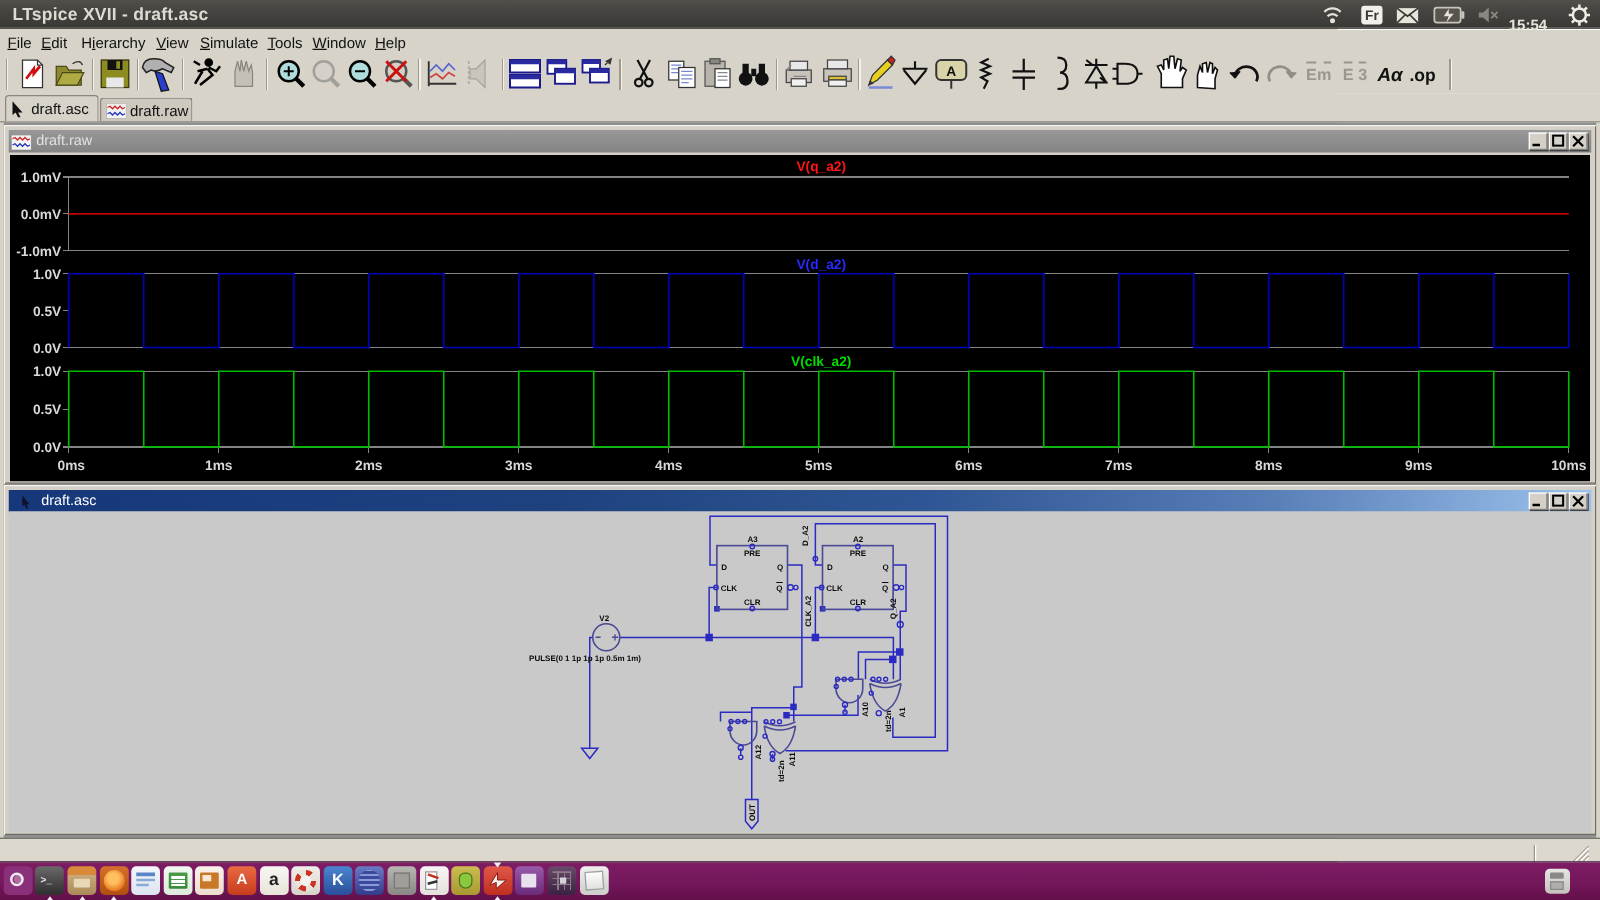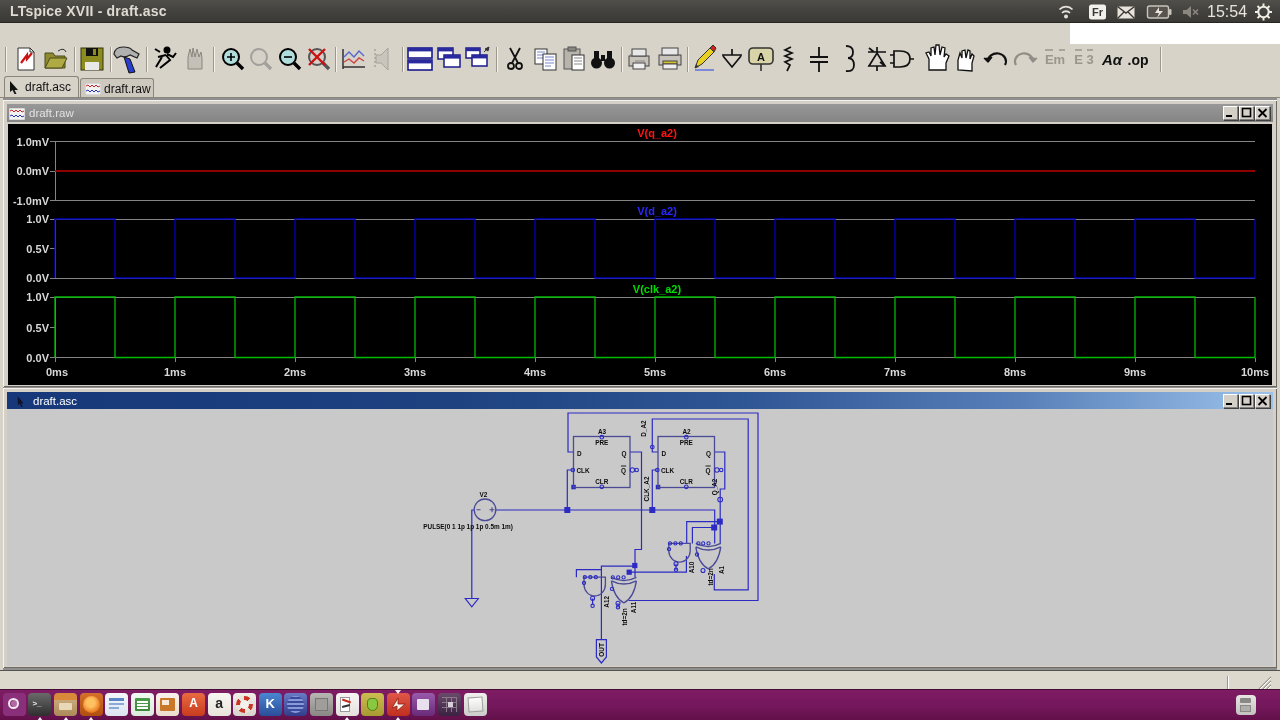--- a/index.html
+++ b/index.html
@@ -3,21 +3,21 @@
 <meta charset="utf-8">
 <style>
 * { margin:0; padding:0; box-sizing:border-box; }
 html,body { width:1280px; height:720px; overflow:hidden; }
 #page { position:relative; width:1070px; height:720px; font-family:"Liberation Sans",sans-serif; background:#d7d3c9; }
 .abs { position:absolute; }
 
 #titlebar { position:absolute; left:0; top:0; width:1280px; height:23px;
   background:linear-gradient(#514f49 0%,#454340 45%,#3b3935 100%); border-bottom:1px solid #27251f; }
 #titlebar .tt { position:absolute; left:10px; top:3px; color:#dfdbd3; font-size:14px; font-weight:bold; letter-spacing:0.2px; }
-#titlebar .clock { position:absolute; left:1207px; top:3px; color:#e8e4dc; font-size:16px; font-weight:normal; }
+#titlebar .clock { position:absolute; left:1207px; top:13px; color:#e8e4dc; font-size:12px; font-weight:bold; }
 
 #menubar { position:absolute; left:0; top:24px; width:1280px; height:20px; background:#d7d3c9; color:#111; font-size:12px; }
 #menubar span { position:absolute; top:3px; }
 #menubar u { text-decoration:underline; }
 
 #toolbar { position:absolute; left:0; top:44px; width:1280px; height:31px; background:#d7d3c9; }
 
 #tabbar { position:absolute; left:0; top:75px; width:1280px; height:23px; background:#d7d3c9; }
 .tab { position:absolute; top:1px; height:21px; font-size:12px; color:#111; background:#d7d3c9; border:1px solid #8a867c; border-bottom:none; border-radius:3px 3px 0 0; }
 
@@ -57,20 +57,30 @@
     <path d="M109,7 l-4,6 h4 l-2,5 6,-7 h-4 z" fill="#e8e4dc"></path>
     <path d="M133,10 h3.5 l4.5,-4 V18 l-4.5,-4 H133 z" fill="#8a8680"></path>
     <path d="M143,9.5 l5,5 M148,9.5 l-5,5" stroke="#8a8680" stroke-width="1.6"></path>
     <g fill="none" stroke="#f0ece4" stroke-width="2">
       <circle cx="213.5" cy="12" r="5.2"></circle>
       <path d="M213.5,3.5 v3.4 M213.5,17.2 v3.4 M205,12 h3.4 M218.6,12 h3.4 M207.5,6 l2.4,2.4 M217.2,15.7 l2.4,2.4 M219.5,6 l-2.4,2.4 M209.9,15.7 l-2.4,2.4"></path>
     </g>
   </svg>
 </div>
 
+<div id="menubar">
+  <span style="left:6px"><u>F</u>ile</span>
+  <span style="left:33px"><u>E</u>dit</span>
+  <span style="left:65px">H<u>i</u>erarchy</span>
+  <span style="left:125px"><u>V</u>iew</span>
+  <span style="left:160px"><u>S</u>imulate</span>
+  <span style="left:214px"><u>T</u>ools</span>
+  <span style="left:250px"><u>W</u>indow</span>
+  <span style="left:300px"><u>H</u>elp</span>
+</div>
 
 <div id="toolbar">
 <svg width="1280" height="31" viewBox="0 0 1280 31" font-family="Liberation Sans, sans-serif">
   <g stroke="#9c988e" stroke-width="1" shape-rendering="crispEdges">
     <path d="M5,3 V28 M74,3 V28 M110,3 V28 M146,3 V28 M213,3 V28 M335,3 V28 M402,3 V28 M496,3 V28 M621,3 V28 M687,3 V28 M1160,3 V28"></path>
   </g>
   <g stroke="#f6f2ea" stroke-width="1" shape-rendering="crispEdges">
     <path d="M6,3 V28 M75,3 V28 M111,3 V28 M147,3 V28 M214,3 V28 M336,3 V28 M403,3 V28 M497,3 V28 M622,3 V28 M688,3 V28 M1161,3 V28"></path>
   </g>
 

